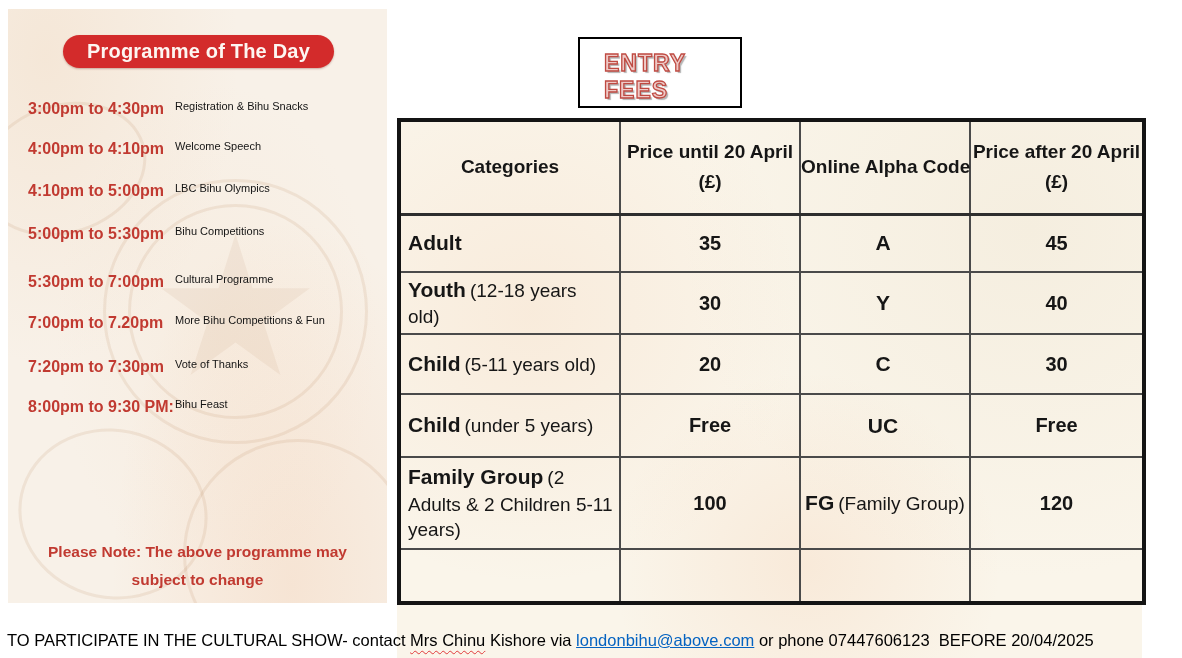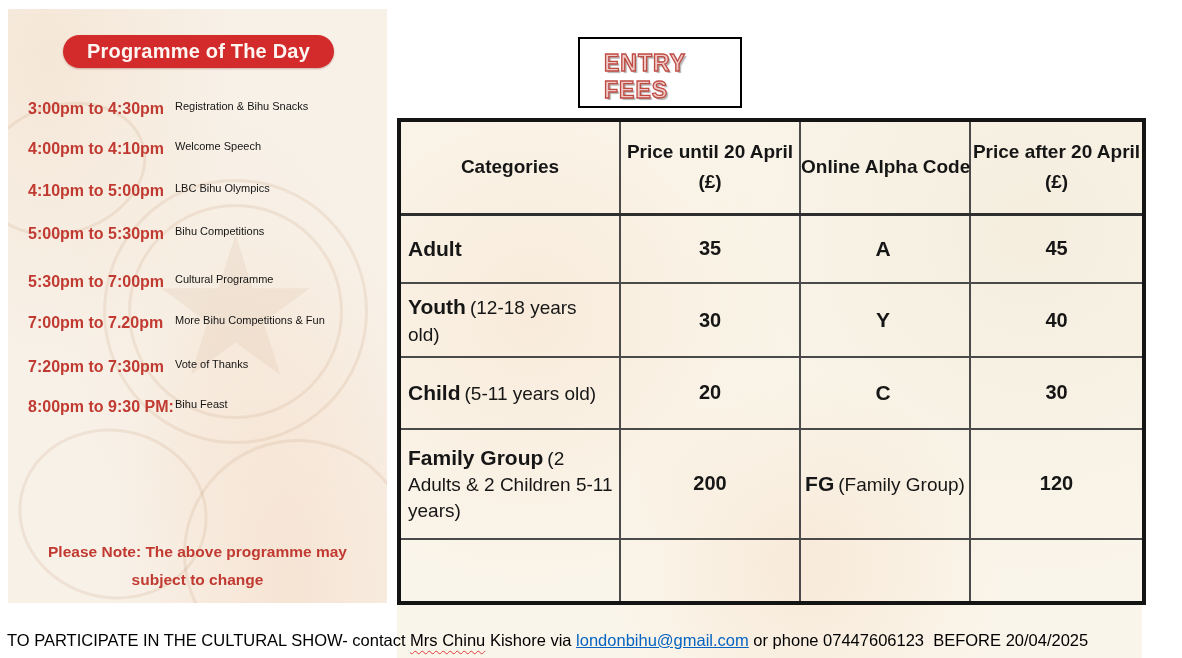--- a/index.html
+++ b/index.html
@@ -186,31 +186,37 @@
           <td class="val">30</td>
           <td class="code"><span class="code-main">Y</span><span class="code-detail"></span></td>
           <td class="val">40</td>
         </tr>
         <tr class="r2">
           <td class="cat"><span class="cat-main">Child</span><span class="cat-detail">(5-11 years old)</span></td>
           <td class="val">20</td>
           <td class="code"><span class="code-main">C</span><span class="code-detail"></span></td>
           <td class="val">30</td>
         </tr>
+        <tr class="r3">
+          <td class="cat"><span class="cat-main">Child</span><span class="cat-detail">(under 5 years)</span></td>
+          <td class="val">Free</td>
+          <td class="code"><span class="code-main">UC</span><span class="code-detail"></span></td>
+          <td class="val">Free</td>
+        </tr>
         <tr class="r4">
           <td class="cat"><span class="cat-main">Family Group</span><span class="cat-detail">(2 Adults &amp; 2 Children 5-11 years)</span></td>
-          <td class="val">200</td>
+          <td class="val">100</td>
           <td class="code"><span class="code-main">FG</span><span class="code-detail">(Family Group)</span></td>
           <td class="val">120</td>
         </tr>
         <tr class="r5">
           <td class="cat"><span class="cat-main"></span><span class="cat-detail"></span></td>
           <td class="val"></td>
           <td class="code"><span class="code-main"></span><span class="code-detail"></span></td>
           <td class="val"></td>
         </tr>
       </tbody>
     </table>
   </div>
 
-  <div class="footer"><span>TO PARTICIPATE IN THE CULTURAL SHOW- contact </span><span class="squiggle">Mrs Chinu</span><span> Kishore via </span><a class="email-link">londonbihu@gmail.com</a><span> or phone 07447606123  BEFORE 20/04/2025</span></div>
+  <div class="footer"><span>TO PARTICIPATE IN THE CULTURAL SHOW- contact </span><span class="squiggle">Mrs Chinu</span><span> Kishore via </span><a class="email-link">londonbihu@above.com</a><span> or phone 07447606123  BEFORE 20/04/2025</span></div>
 
 </div>
 
 </body></html>

